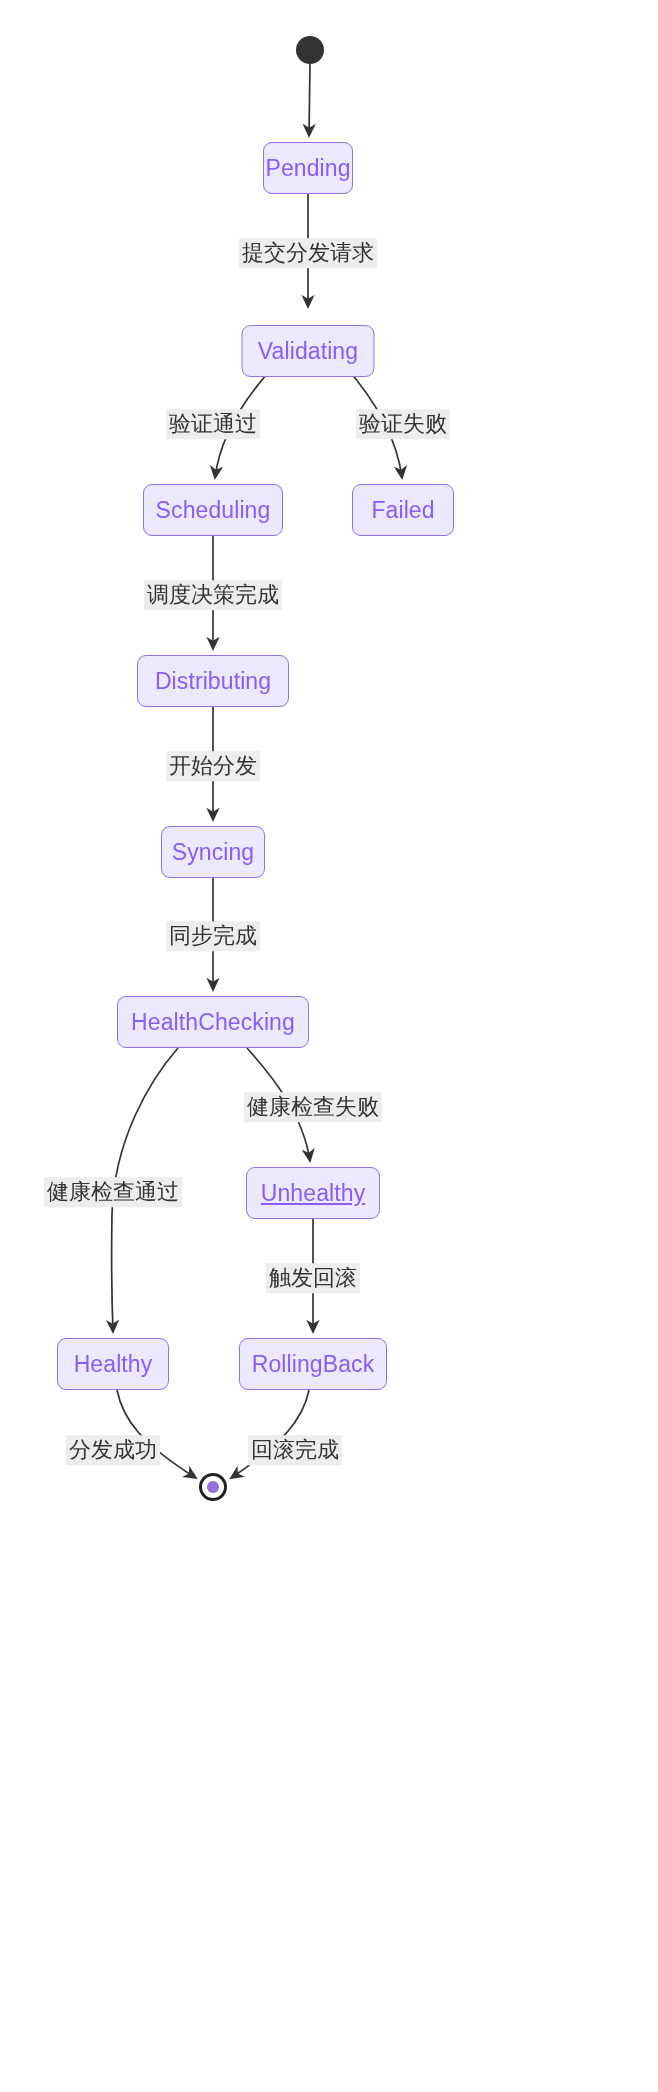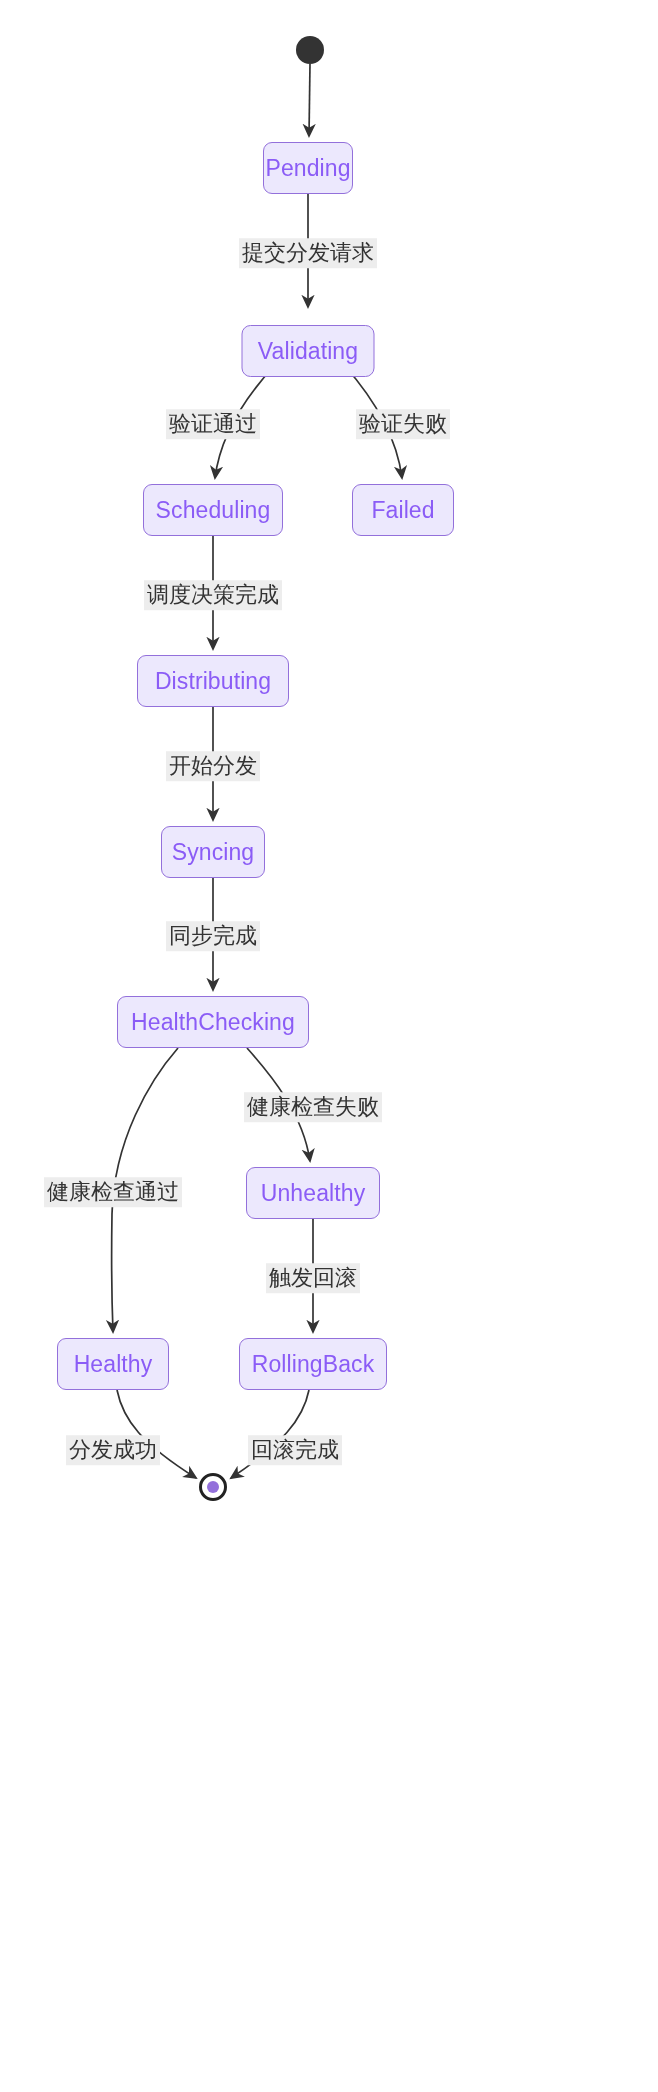--- a/index.html
+++ b/index.html
@@ -131,21 +131,21 @@
   </div>
 
   <div class="node" style="left:213px; top:852px; width:104px; height:52px;">
     <span>Syncing</span>
   </div>
 
   <div class="node" style="left:213px; top:1022px; width:192px; height:52px;">
     <span>HealthChecking</span>
   </div>
 
-  <div class="node" style="left:313px; top:1193px; width:134px; height:52px;">
+  <div class="node" style="left:313px; top:1193px; width:134px; height:52px;text-decoration:underline;">
     <span>Unhealthy</span>
   </div>
 
   <div class="node" style="left:113px; top:1364px; width:112px; height:52px;">
     <span>Healthy</span>
   </div>
 
   <div class="node" style="left:313px; top:1364px; width:148px; height:52px;justify-content:center;">
     <span>RollingBack</span>
   </div>

